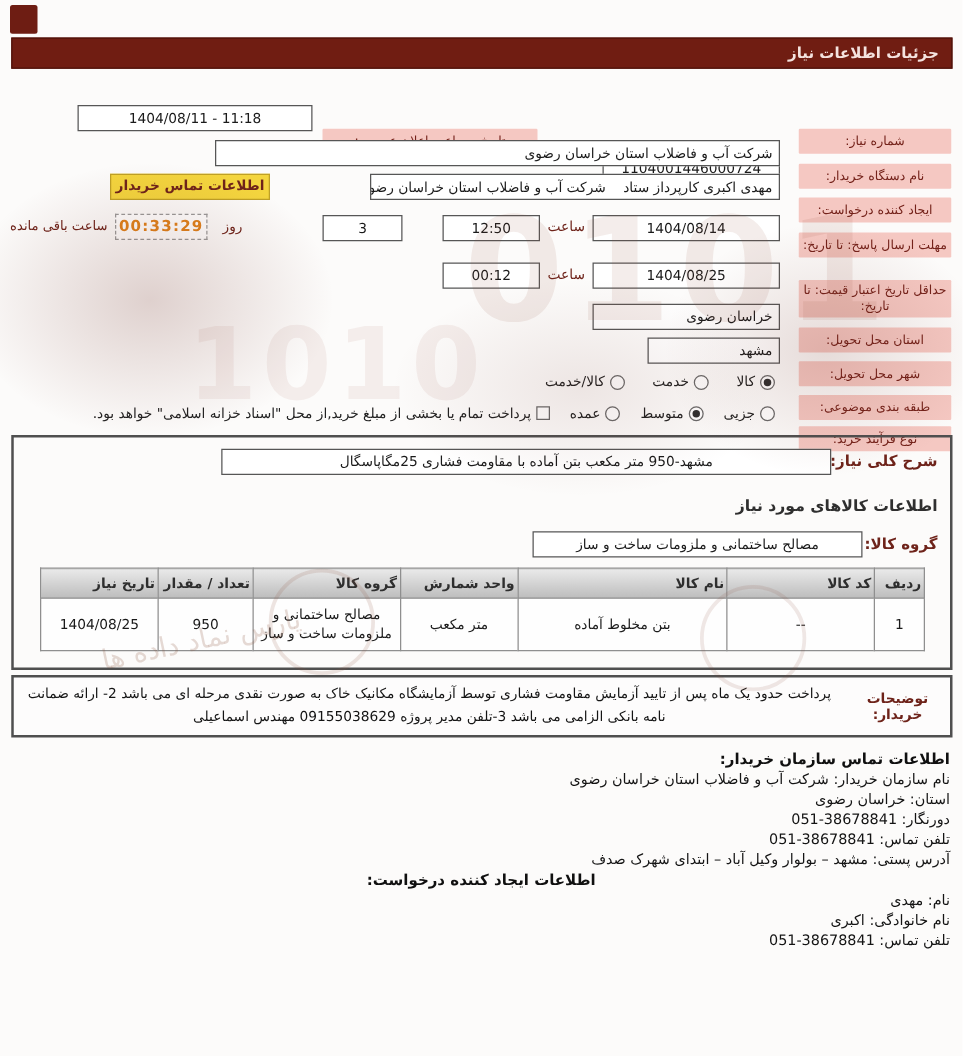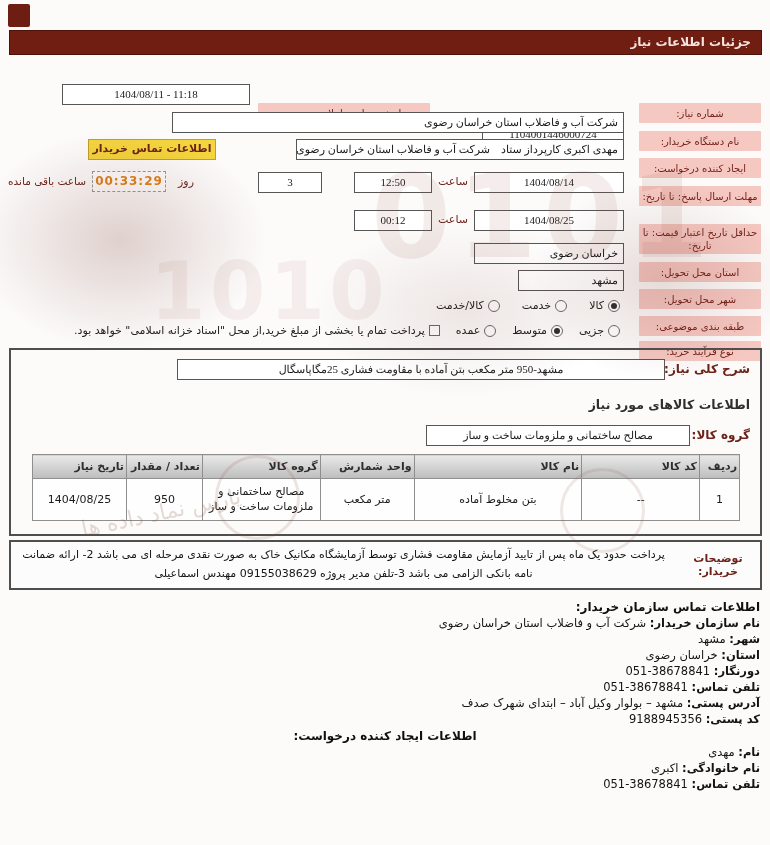--- a/index.html
+++ b/index.html
@@ -5,21 +5,21 @@
   * { margin:0; padding:0; box-sizing:border-box; }
   html,body { width:770px; height:845px; background:#fff; }
   body { font-family:"DejaVu Sans","Liberation Sans",sans-serif; }
   .page { position:relative; width:770px; height:845px; overflow:hidden; direction:rtl; background:#fcfbfa; }
 
   
   .titlebar { position:absolute; top:30px; right:8px; left:9px; height:25px; background:#701d12; border:1px solid #4d120a; color:#f4e3df; font-size:12px; font-weight:bold; line-height:23px; padding:0 10px; text-align:right; z-index:2; }
 
   
   .plabel { position:absolute; background:#f5c8c2; color:#74221a; font-size:10px; min-height:20px; display:flex; align-items:center; justify-content:center; text-align:center; line-height:1.3; padding:2px 3px; z-index:2; border-radius:1px;margin-top:19px; }
-  .input  { position:absolute; background:#fff; border:1px solid #565656; height:21px; font-size:11px; color:#1a1a1a; padding:2px 5px; line-height:15px; overflow:hidden; white-space:nowrap; text-align:right; z-index:2;font-family:Liberation Serif, serif; }
+  .input  { position:absolute; background:#fff; border:1px solid #565656; height:21px; font-size:11px; color:#1a1a1a; padding:2px 5px; line-height:15px; overflow:hidden; white-space:nowrap; text-align:right; z-index:2; }
   .center { text-align:center; }
   .ltrv   { direction:ltr; }
   .ybtn   { position:absolute; background:#f4d53e; border:1px solid #bfa026; color:#6e231a; font-size:11px; font-weight:bold; height:21px; line-height:18px; text-align:center; cursor:pointer; z-index:2; }
   .slabel { position:absolute; font-size:11px; color:#6e231a; z-index:2; white-space:nowrap; }
   .countdown { position:absolute; width:74px; height:21px; border:1px dashed #9a9a9a; background:rgba(255,255,255,.9); color:#e0821c; font-weight:bold; font-size:12px; letter-spacing:1px; text-align:center; line-height:19px; direction:ltr; z-index:2; }
 
   .optgroup { position:absolute; display:flex; align-items:center; gap:22px; z-index:2; }
   .opt { display:flex; align-items:center; gap:4px; font-size:11px; color:#222; cursor:pointer; white-space:nowrap; }
   .radio { width:12px; height:12px; border:1px solid #6a6a6a; border-radius:50%; background:#fff; display:inline-block; position:relative; flex:0 0 auto; }
   .radio.checked::after { content:""; position:absolute; inset:2px; border-radius:50%; background:#2f2f2f; }
@@ -34,21 +34,21 @@
   .goods-table td { border:1px solid #8f8f8f; background:rgba(255,255,255,.7); font-size:11px; color:#1a1a1a; padding:5px 3px; text-align:center; line-height:1.4; }
 
   .notesbox { position:absolute; top:540px; right:8px; left:9px; height:50px; border:2px solid #4f4f4f; display:flex; align-items:center; z-index:2; background:rgba(255,255,255,.4); }
   .notesbox .nlabel { width:84px; flex:0 0 auto; font-weight:bold; font-size:11px; color:#6e231a; text-align:center; padding:2px; }
   .notesbox .ntext  { flex:1; font-size:11px; color:#141414; text-align:center; line-height:1.7; padding:2px 6px; }
 
   
   .contact { position:absolute; top:599px; right:10px; left:10px; text-align:right; z-index:2; }
   .c-head { font-weight:bold; font-size:12px; color:#101010; line-height:16px; margin-bottom:1px; }
   .c-line { font-size:11.5px; color:#141414; line-height:15px; margin-bottom:1px; }
-  .c-label{ font-weight:bold; }
+  .c-label{ font-weight:normal; }
   .ltr-num{ direction:ltr; unicode-bidi:isolate; display:inline-block; }
 
   
   .wm { position:absolute; inset:0; pointer-events:none; z-index:10; }
   .wm > div { position:absolute; }
   .wm-sq    { left:8px; top:4px; width:22px; height:23px; background:#6e1d13; border-radius:2px; }
   .wm-blob1 { left:-40px; top:120px; width:320px; height:240px; background:radial-gradient(ellipse at center, rgba(105,38,28,.20), rgba(105,38,28,0) 65%); }
   .wm-blob2 { right:-30px; top:170px; width:280px; height:220px; background:radial-gradient(ellipse at center, rgba(105,38,28,.15), rgba(105,38,28,0) 65%); }
   .wm-blob3 { left:300px; top:215px; width:330px; height:190px; background:radial-gradient(ellipse at center, rgba(105,38,28,.10), rgba(105,38,28,0) 65%); }
   .wm-dig1  { right:55px; top:150px; font-size:115px; font-weight:bold; color:rgba(150,75,60,.10); letter-spacing:6px; direction:ltr; }
@@ -183,42 +183,34 @@
     <div class="ntext">پرداخت حدود یک ماه پس از تایید آزمایش مقاومت فشاری توسط آزمایشگاه مکانیک خاک به صورت نقدی مرحله ای می باشد 2- ارائه ضمانت نامه بانکی الزامی می باشد 3-تلفن مدیر پروژه 09155038629 مهندس اسماعیلی</div>
   </div>
 
   <div class="contact">
     <div class="c-head">اطلاعات تماس سازمان خریدار:</div>
     <div class="c-line">
       <span class="c-label">نام سازمان خریدار:</span>
       <span>شرکت آب و فاضلاب استان خراسان رضوی</span>
     </div>
     <div class="c-line">
-      <span class="c-label">شهر:</span>
-      <span>مشهد</span>
-    </div>
-    <div class="c-line">
       <span class="c-label">استان:</span>
       <span>خراسان رضوی</span>
     </div>
     <div class="c-line">
       <span class="c-label">دورنگار:</span>
       <span class="ltr-num">051-38678841</span>
     </div>
     <div class="c-line">
       <span class="c-label">تلفن تماس:</span>
       <span class="ltr-num">051-38678841</span>
     </div>
     <div class="c-line">
       <span class="c-label">آدرس پستی:</span>
       <span>مشهد – بولوار وکیل آباد – ابتدای شهرک صدف</span>
-    </div>
-    <div class="c-line">
-      <span class="c-label">کد پستی:</span>
-      <span class="ltr-num">9188945356</span>
     </div>
 
     <div class="c-head" style="margin-top:0;text-align:center;">اطلاعات ایجاد کننده درخواست:</div>
     <div class="c-line">
       <span class="c-label">نام:</span>
       <span>مهدی</span>
     </div>
     <div class="c-line">
       <span class="c-label">نام خانوادگی:</span>
       <span>اکبری</span>

